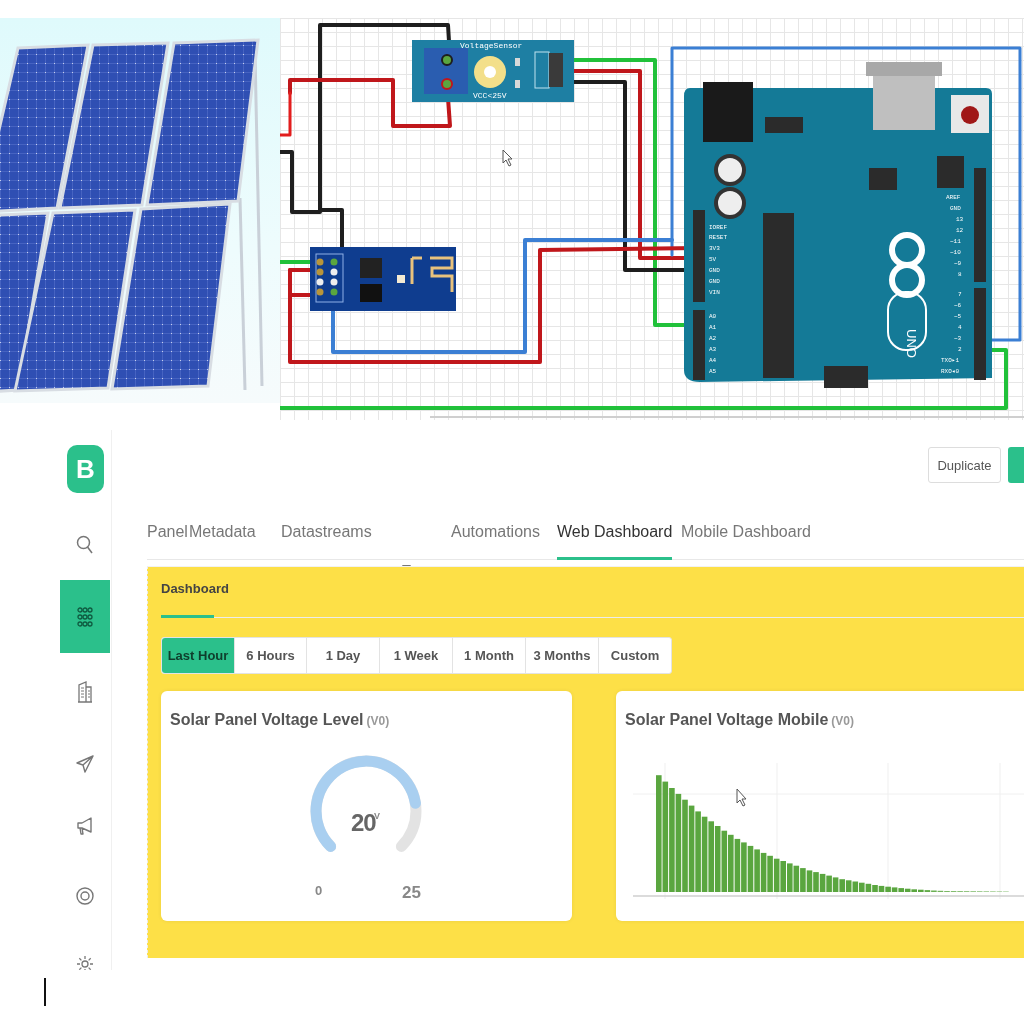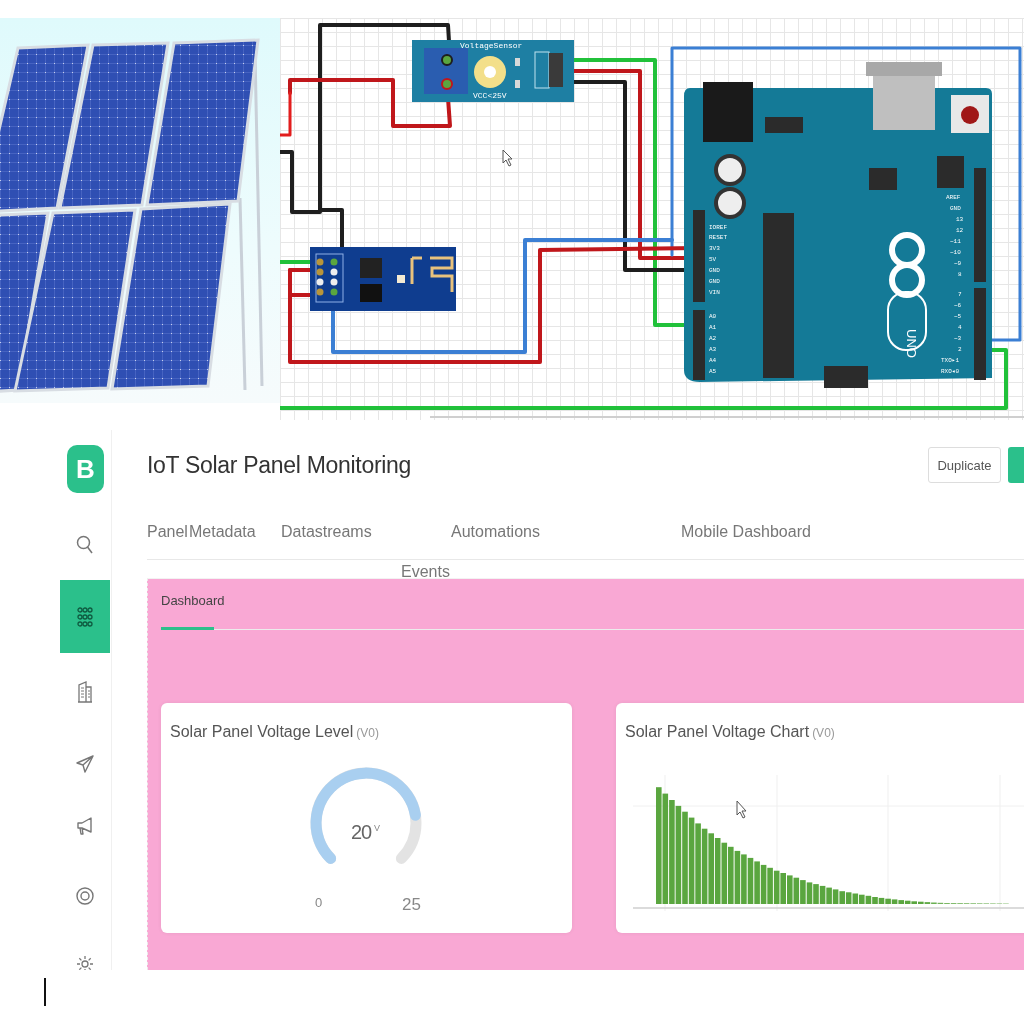--- a/index.html
+++ b/index.html
@@ -34,35 +34,35 @@
   .title { position: absolute; left: 35px; top: 22px; font-size: 23px; color: #333; letter-spacing: -0.3px; }
   .dup-btn { position: absolute; left: 816px; top: 17px; width: 73px; height: 36px; border: 1px solid #ddd;
     border-radius: 3px; background: #fff; font-size: 13px; color: #555; display: flex; align-items: center; justify-content: center; }
   .green-btn { position: absolute; left: 896px; top: 17px; width: 30px; height: 36px; background: #2bc08b; border-radius: 3px; }
 
   .tabs { position: absolute; left: 35px; top: 90px; width: 880px; height: 40px; border-bottom: 1px solid #e8e8e8; }
   .tab { position: absolute; top: 0; font-size: 16px; color: #777; height: 40px; line-height: 24px; white-space: nowrap; }
   .tab.active { color: #333; }
   .tab.active::after { content: ""; position: absolute; left: 0; right: 0; bottom: 0; height: 3px; background: #2bc08b; }
 
-  .panel { position: absolute; left: 35px; top: 148px; width: 877px; height: 392px; border-left: 1px dashed #ececec; border-top: 1px solid #f2f2f2; background: #f9a8d4; }
+  .panel { position: absolute; left: 35px; top: 136px; width: 877px; height: 392px; border-left: 1px dashed #ececec; border-top: 1px solid #f2f2f2; background: #fde047; font-weight: bold; }
   .subtab { position: absolute; left: 13px; top: 14px; font-size: 13px; color: #444; }
   .subtab-line { position: absolute; left: 13px; top: 48px; width: 53px; height: 3px; background: #2bc08b; }
   .subtab-rule { position: absolute; left: 13px; top: 50px; width: 864px; height: 1px; background: #ececec; }
 
   .range { position: absolute; left: 13px; top: 70px; height: 37px; display: flex; border: 1px solid #e3e3e3; border-radius: 3px; background: #fff; }
   .range-btn { height: 35px; font-size: 13px; color: #555; display: flex; align-items: center; justify-content: center; border-right: 1px solid #e3e3e3; }
   .range-btn:last-child { border-right: none; }
   .range-btn.active { background: #2bc08b; color: #0f3e2c; border-radius: 3px 0 0 3px; }
 
   .card { position: absolute; top: 124px; height: 230px; background: #fff; border-radius: 6px; box-shadow: 0 0 4px rgba(0,0,0,0.07); text-align: right; }
   .card-title { position: absolute; left: 9px; top: 20px; font-size: 16px; color: #555; white-space: nowrap; }
   .card-title .pin { font-size: 12px; color: #999; margin-left: 3px; }
   .gauge { position: absolute; left: 140px; top: 45px; }
-  .gauge-value { position: absolute; left: 190px; top: 118px; font-size: 20px; color: #666; letter-spacing: -1px; }
+  .gauge-value { position: absolute; left: 190px; top: 118px; font-size: 24px; color: #666; letter-spacing: -1px; }
   .gauge-unit { position: absolute; left: 213px; top: 120px; font-size: 9px; color: #888; }
   .gauge-min { position: absolute; left: 154px; top: 192px; font-size: 13px; color: #888; }
   .gauge-max { position: absolute; left: 241px; top: 192px; font-size: 17px; color: #888; }
 
   .chart { position: absolute; left: 13px; top: 60px; }
 
   .cursor-bar { position: absolute; left: 44px; top: 978px; width: 2px; height: 28px; background: #111; }
 </style>
 </head>
 <body>
@@ -283,58 +283,67 @@
 
     <div class="side-btn" style="top:505px; height:35px; overflow:hidden; align-items:flex-start; padding-top:20px;">
       <svg width="18" height="18" viewBox="0 0 18 18">
         <circle cx="9" cy="9" r="3" fill="none" stroke="#777" stroke-width="1.3"></circle>
         <path d="M9 1 V4 M9 14 V17 M1 9 H4 M14 9 H17 M3.3 3.3 L5.4 5.4 M12.6 12.6 L14.7 14.7 M3.3 14.7 L5.4 12.6 M12.6 5.4 L14.7 3.3" stroke="#777" stroke-width="1.3"></path>
       </svg>
     </div>
   </div>
 
   <div class="main">
-    <div class="title">IoT Solar Panel Monitoring</div>
     <div class="dup-btn">Duplicate</div>
     <div class="green-btn"></div>
 
     <div class="tabs">
       <div class="tab" style="left:0px;">Panel</div>
       <div class="tab" style="left:42px;">Metadata</div>
       <div class="tab" style="left:134px;">Datastreams</div>
       <div class="tab" style="left:254px;margin-top:40px;">Events</div>
       <div class="tab" style="left:304px;">Automations</div>
+      <div class="tab active" style="left:410px;">Web Dashboard</div>
       <div class="tab" style="left:534px;">Mobile Dashboard</div>
     </div>
 
     <div class="panel">
       <div class="subtab">Dashboard</div>
       <div class="subtab-rule"></div>
       <div class="subtab-line"></div>
 
+      <div class="range">
+        <div class="range-btn active" style="width:73px;">Last Hour</div>
+        <div class="range-btn" style="width:72px;">6 Hours</div>
+        <div class="range-btn" style="width:73px;">1 Day</div>
+        <div class="range-btn" style="width:73px;">1 Week</div>
+        <div class="range-btn" style="width:73px;">1 Month</div>
+        <div class="range-btn" style="width:73px;">3 Months</div>
+        <div class="range-btn" style="width:72px;">Custom</div>
+      </div>
 
       <div class="card" style="left:13px; width:411px;">
         <div class="card-title">
           <span>Solar Panel Voltage Level</span><span class="pin">(V0)</span>
         </div>
         <svg class="gauge" width="130" height="150" viewBox="0 0 130 150">
 
           <path d="M29.6 110.4 A50 50 0 1 1 100.4 110.4" fill="none" stroke="#e3e3e3" stroke-width="11" stroke-linecap="round"></path>
 
           <path d="M29.6 110.4 A50 50 0 1 1 114.4 67.2" fill="none" stroke="#a9cff0" stroke-width="11" stroke-linecap="round"></path>
         </svg>
         <div class="gauge-value">20</div>
         <div class="gauge-unit">V</div>
         <div class="gauge-min">0</div>
         <div class="gauge-max">25</div>
       </div>
 
       <div class="card" style="left:468px; width:420px;">
         <div class="card-title">
-          <span>Solar Panel Voltage Chart</span><span class="pin">(V0)</span>
+          <span>Solar Panel Voltage Mobile</span><span class="pin">(V0)</span>
         </div>
         <svg class="chart" id="bar-chart" width="400" height="160" viewBox="0 0 400 160">
 
           <line x1="4" y1="43" x2="400" y2="43" stroke="#f0f0f0" stroke-width="1"></line>
           <line x1="36" y1="12" x2="36" y2="148" stroke="#efefef" stroke-width="1"></line>
           <line x1="148" y1="12" x2="148" y2="148" stroke="#efefef" stroke-width="1"></line>
           <line x1="259" y1="12" x2="259" y2="148" stroke="#efefef" stroke-width="1"></line>
           <line x1="371" y1="12" x2="371" y2="148" stroke="#efefef" stroke-width="1"></line>
           <g id="bars">
               <rect x="27.0" y="24.2" width="5.6" height="116.8" fill="#5aa63f" opacity="1"></rect>

